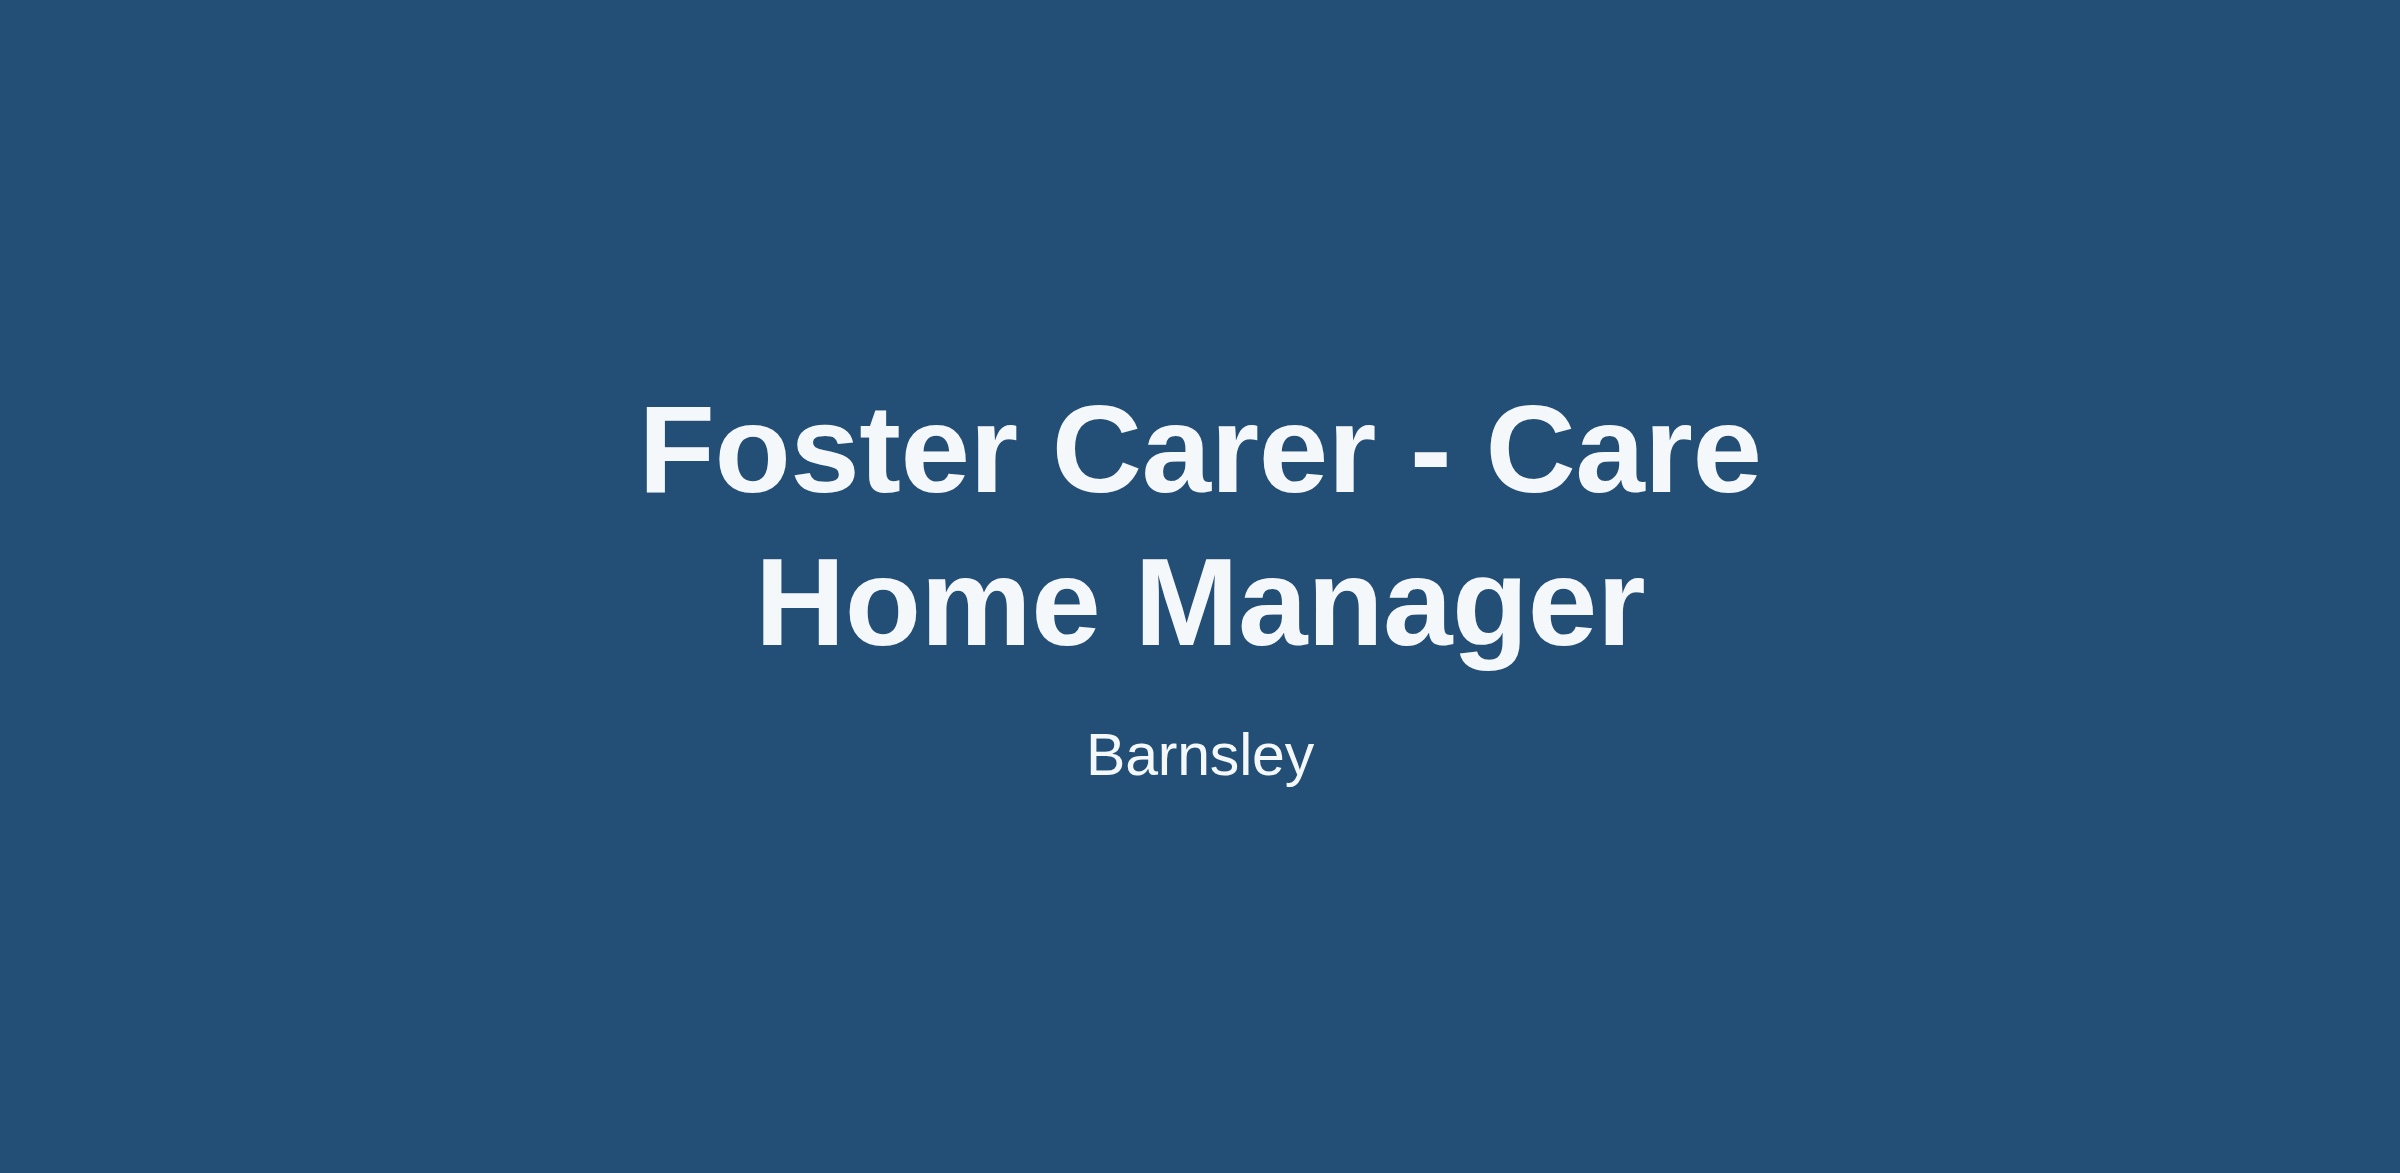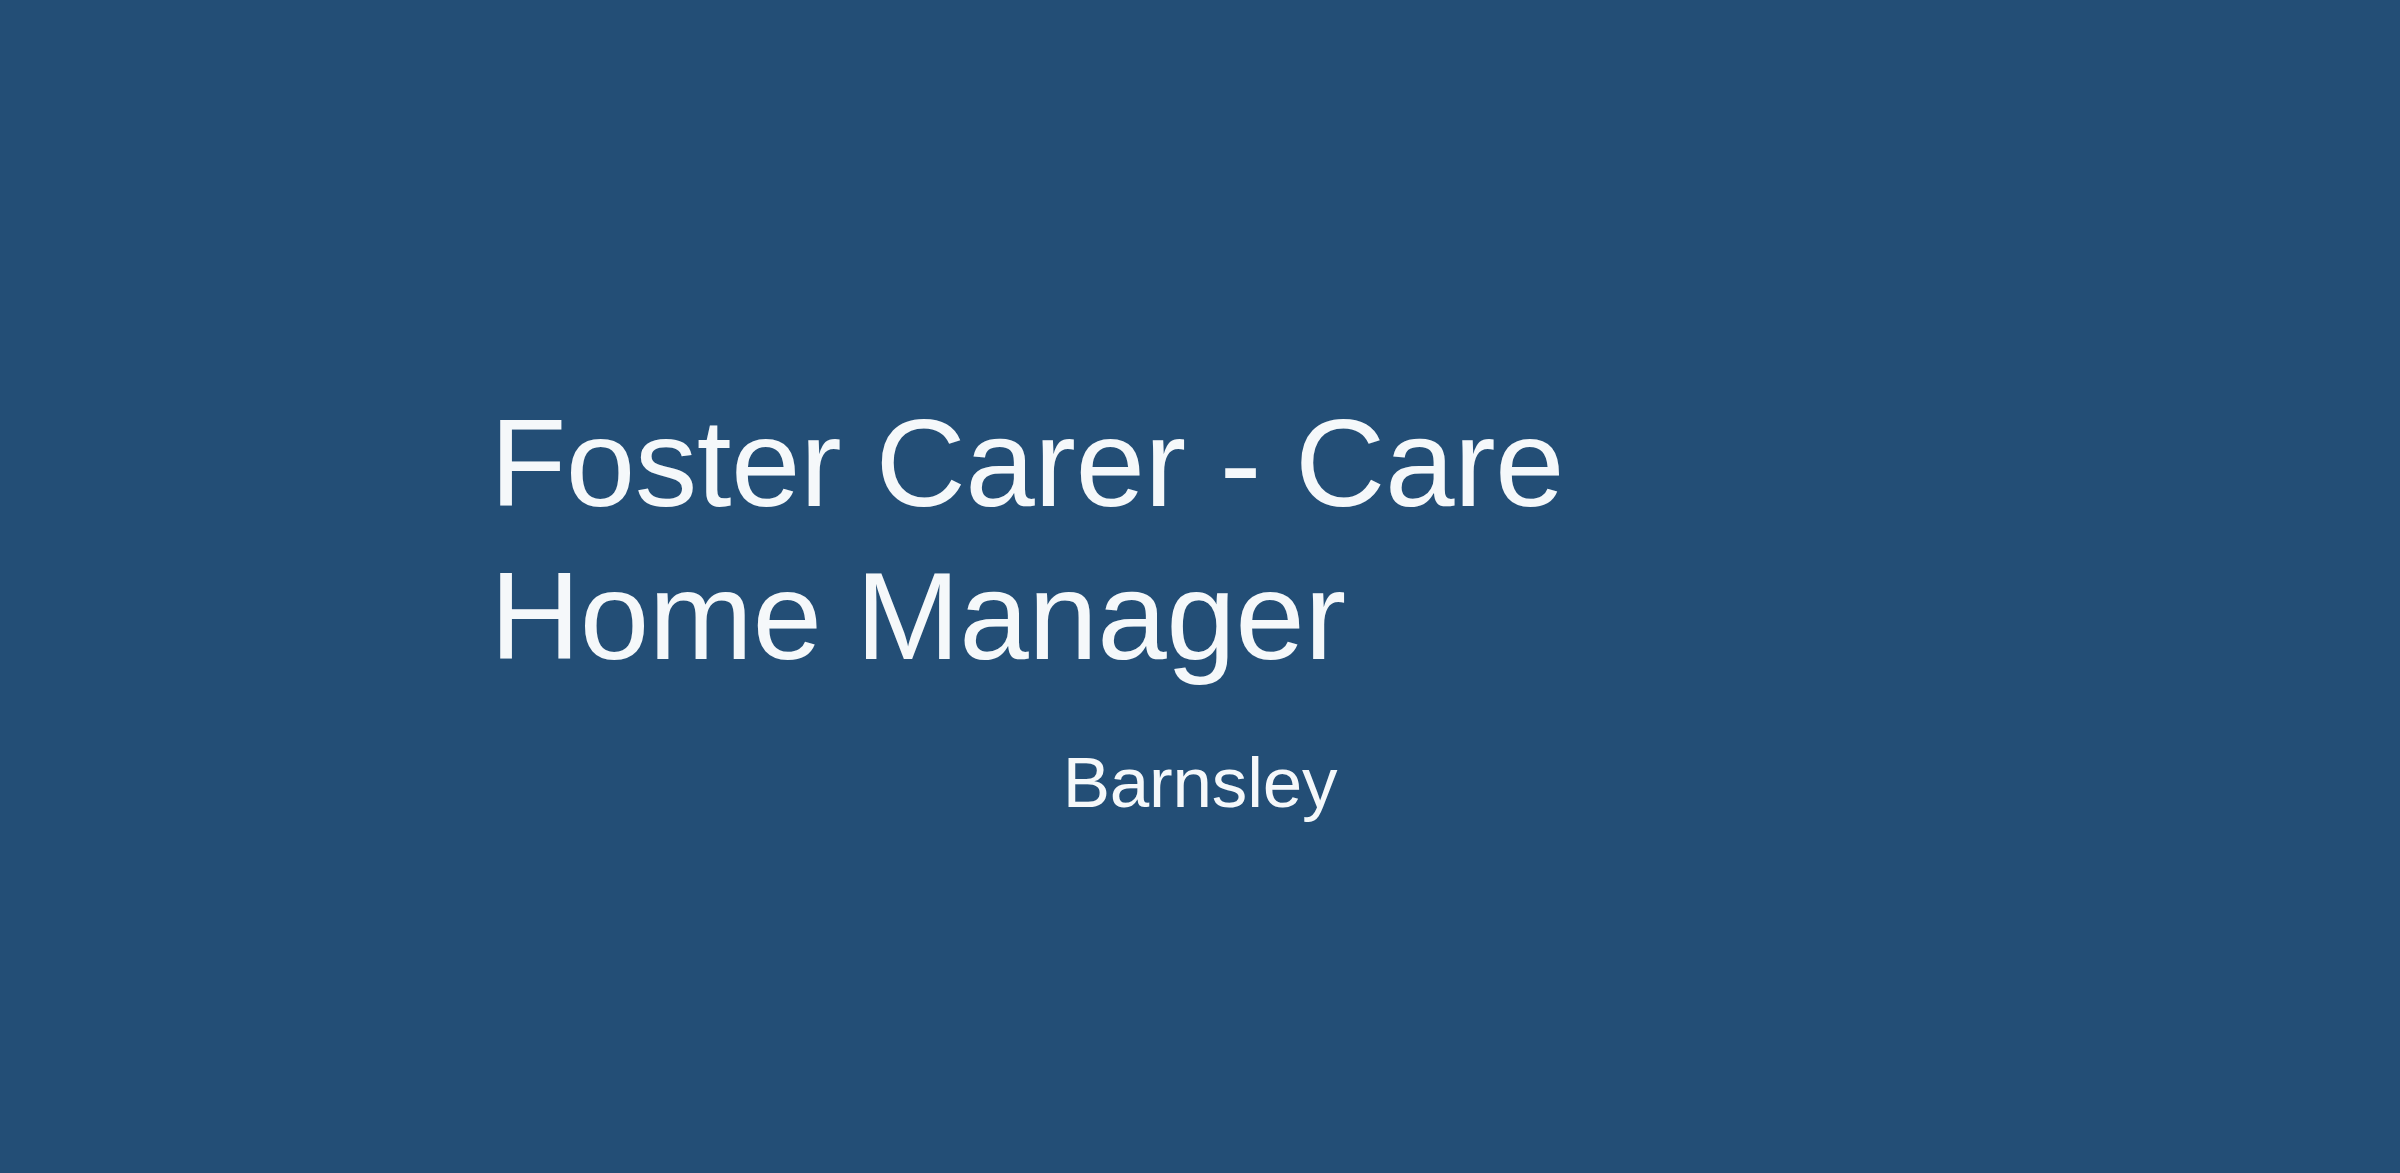--- a/index.html
+++ b/index.html
@@ -28,39 +28,39 @@
 
   #hero-text-block {
     width: 100%;
     margin-top: 372px;
     display: flex;
     flex-direction: column;
     align-items: center;
   }
 
   #job-title {
-    margin: 14px;
+    margin: 0;
     padding: 0;
     max-width: 1420px;
     font-family: "Liberation Sans", sans-serif;
     font-size: 125px;
-    font-weight: 400;
+    font-weight: 700;
     line-height: 153px;
     letter-spacing: -0.5px;
     color: #F5F8FA;
-    text-align: left;
+    text-align: center;
     word-wrap: break-word;
   }
 
   #job-location {
     margin: 0;
     padding: 0;
     margin-top: 27px;
     font-family: "Liberation Sans", sans-serif;
-    font-size: 71px;
+    font-size: 59px;
     font-weight: 400;
     line-height: 100px;
     letter-spacing: -0.2px;
     color: #F5F8FA;
     text-align: right;
   }
 </style>
 </head>
 <body>
 

